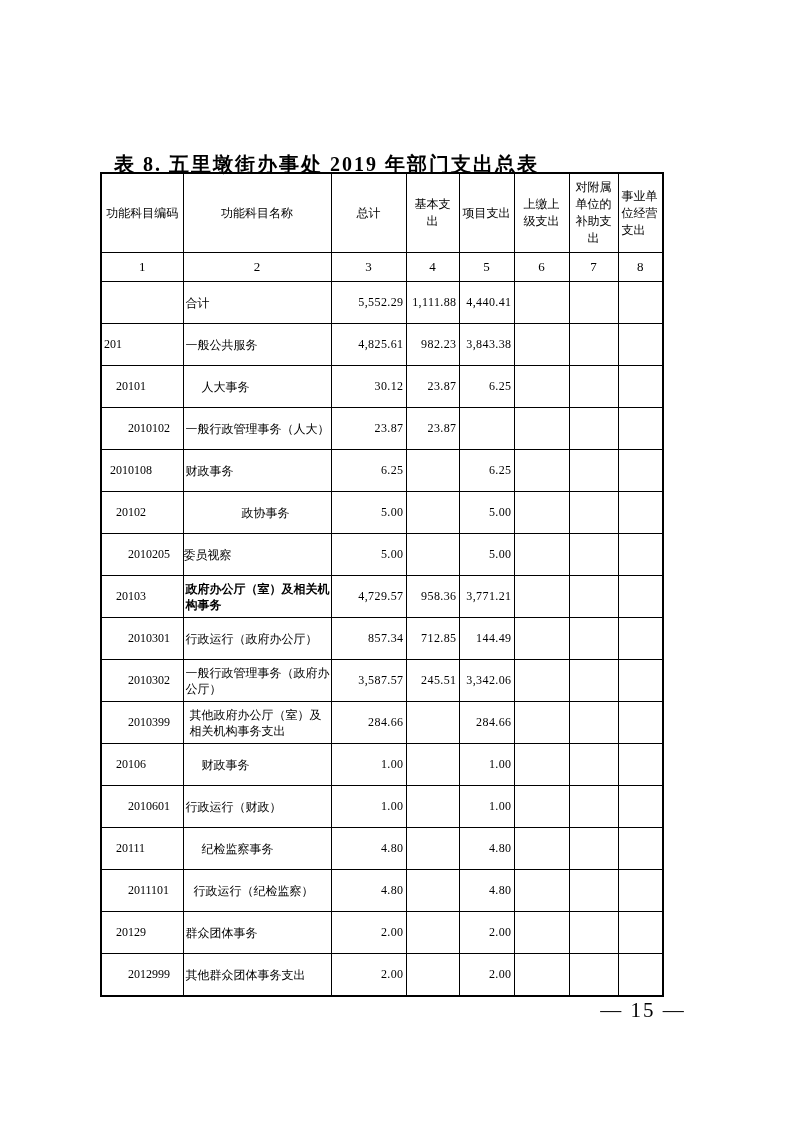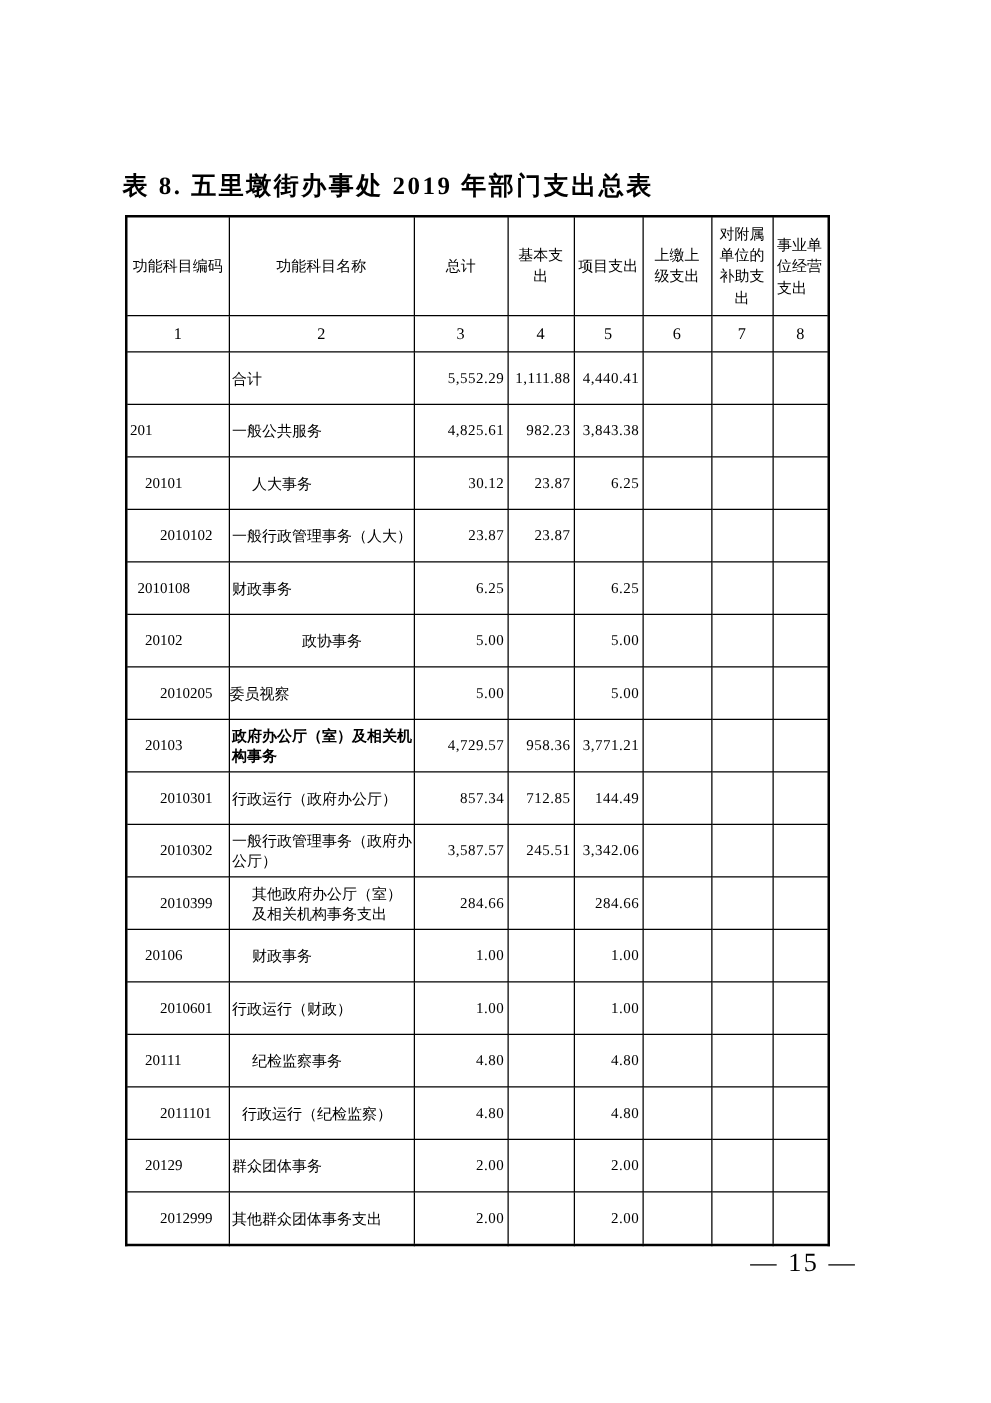--- a/index.html
+++ b/index.html
@@ -7,21 +7,21 @@
     width:793px; height:1122px;
     background:#ffffff;
     color:#000;
     font-family:"Liberation Serif","DejaVu Serif",serif;
     position:relative;
     overflow:hidden;
   }
   .doc-title {
     position:absolute;
     left:98px; top:135px;
-    margin:0;
+    margin:16px;
     font-size:20px;
     font-weight:bold;
     letter-spacing:2px;
     white-space:nowrap;
   }
   .table-wrap { position:absolute; left:100px; top:172px; }
   table.budget {
     border-collapse:collapse;
     table-layout:fixed;
     width:562px;
@@ -209,21 +209,21 @@
             <td class="c-name" style="padding-left: 2px;">一般行政管理事务（政府办公厅）</td>
             <td class="c-num">3,587.57</td>
             <td class="c-num">245.51</td>
             <td class="c-num">3,342.06</td>
             <td class="c-num"></td>
             <td class="c-num"></td>
             <td class="c-num"></td>
           </tr>
           <tr>
             <td class="c-code" style="padding-left: 26px;">2010399</td>
-            <td class="c-name" style="padding-left: 18px;">其他政府办公厅（室）及相关机构事务支出</td>
+            <td class="c-name" style="padding-left: 6px;">其他政府办公厅（室）及相关机构事务支出</td>
             <td class="c-num">284.66</td>
             <td class="c-num"></td>
             <td class="c-num">284.66</td>
             <td class="c-num"></td>
             <td class="c-num"></td>
             <td class="c-num"></td>
           </tr>
           <tr>
             <td class="c-code" style="padding-left: 14px;">20106</td>
             <td class="c-name" style="padding-left: 18px;">财政事务</td>

